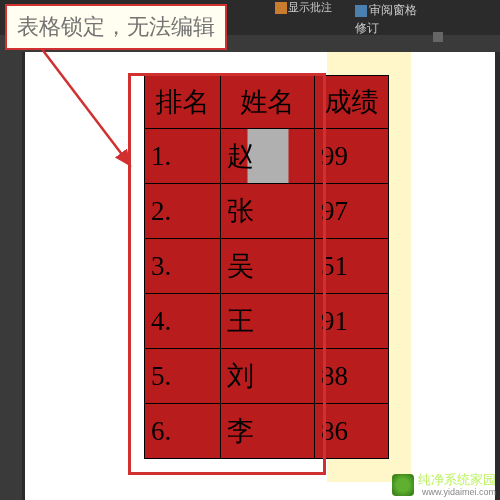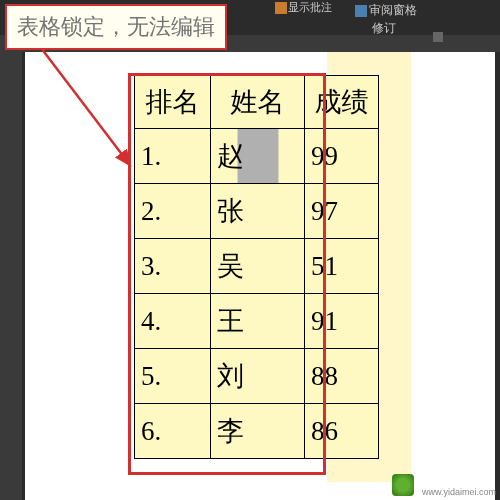--- a/index.html
+++ b/index.html
@@ -35,21 +35,21 @@
     .icon-small {
       display: inline-block;
       width: 12px;
       height: 12px;
       background: #4a7fb0;
     }
     
     .revisions-label {
       position: absolute;
       top: 20px;
-      left: 372px;
+      left: 355px;
       color: #ccc;
       font-size: 12px;
     }
     
     .ruler {
       position: absolute;
       top: 35px;
       left: 0;
       width: 500px;
       height: 17px;
@@ -123,24 +123,24 @@
       width: 198px;
       height: 402px;
       border: 3px solid #d03030;
       z-index: 5;
       pointer-events: none;
     }
     
     .table {
       position: absolute;
       top: 75px;
-      left: 134px;
+      left: 144px;
       border-collapse: collapse;
       z-index: 3;
-      background: #fef9c3;
+      background: #b91c1c;
     }
     
     .table td, .table th {
       border: 1px solid #000;
       padding: 8px 6px;
       font-size: 27px;
       font-weight: normal;
       text-align: left;
       font-family: "SimSun", serif;
       vertical-align: middle;
@@ -183,21 +183,21 @@
     
     .watermark-icon {
       width: 22px;
       height: 22px;
       background: radial-gradient(circle, #5fb030 40%, #2a7010 100%);
       border-radius: 4px;
     }
     
     .watermark-text {
       font-size: 13px;
-      color: #ffffff;
+      color: #bef264;
       line-height: 1.1;
     }
     
     .watermark-url {
       font-size: 9px;
       color: #888;
       text-align: right;
     }
     
     .show-comment {

